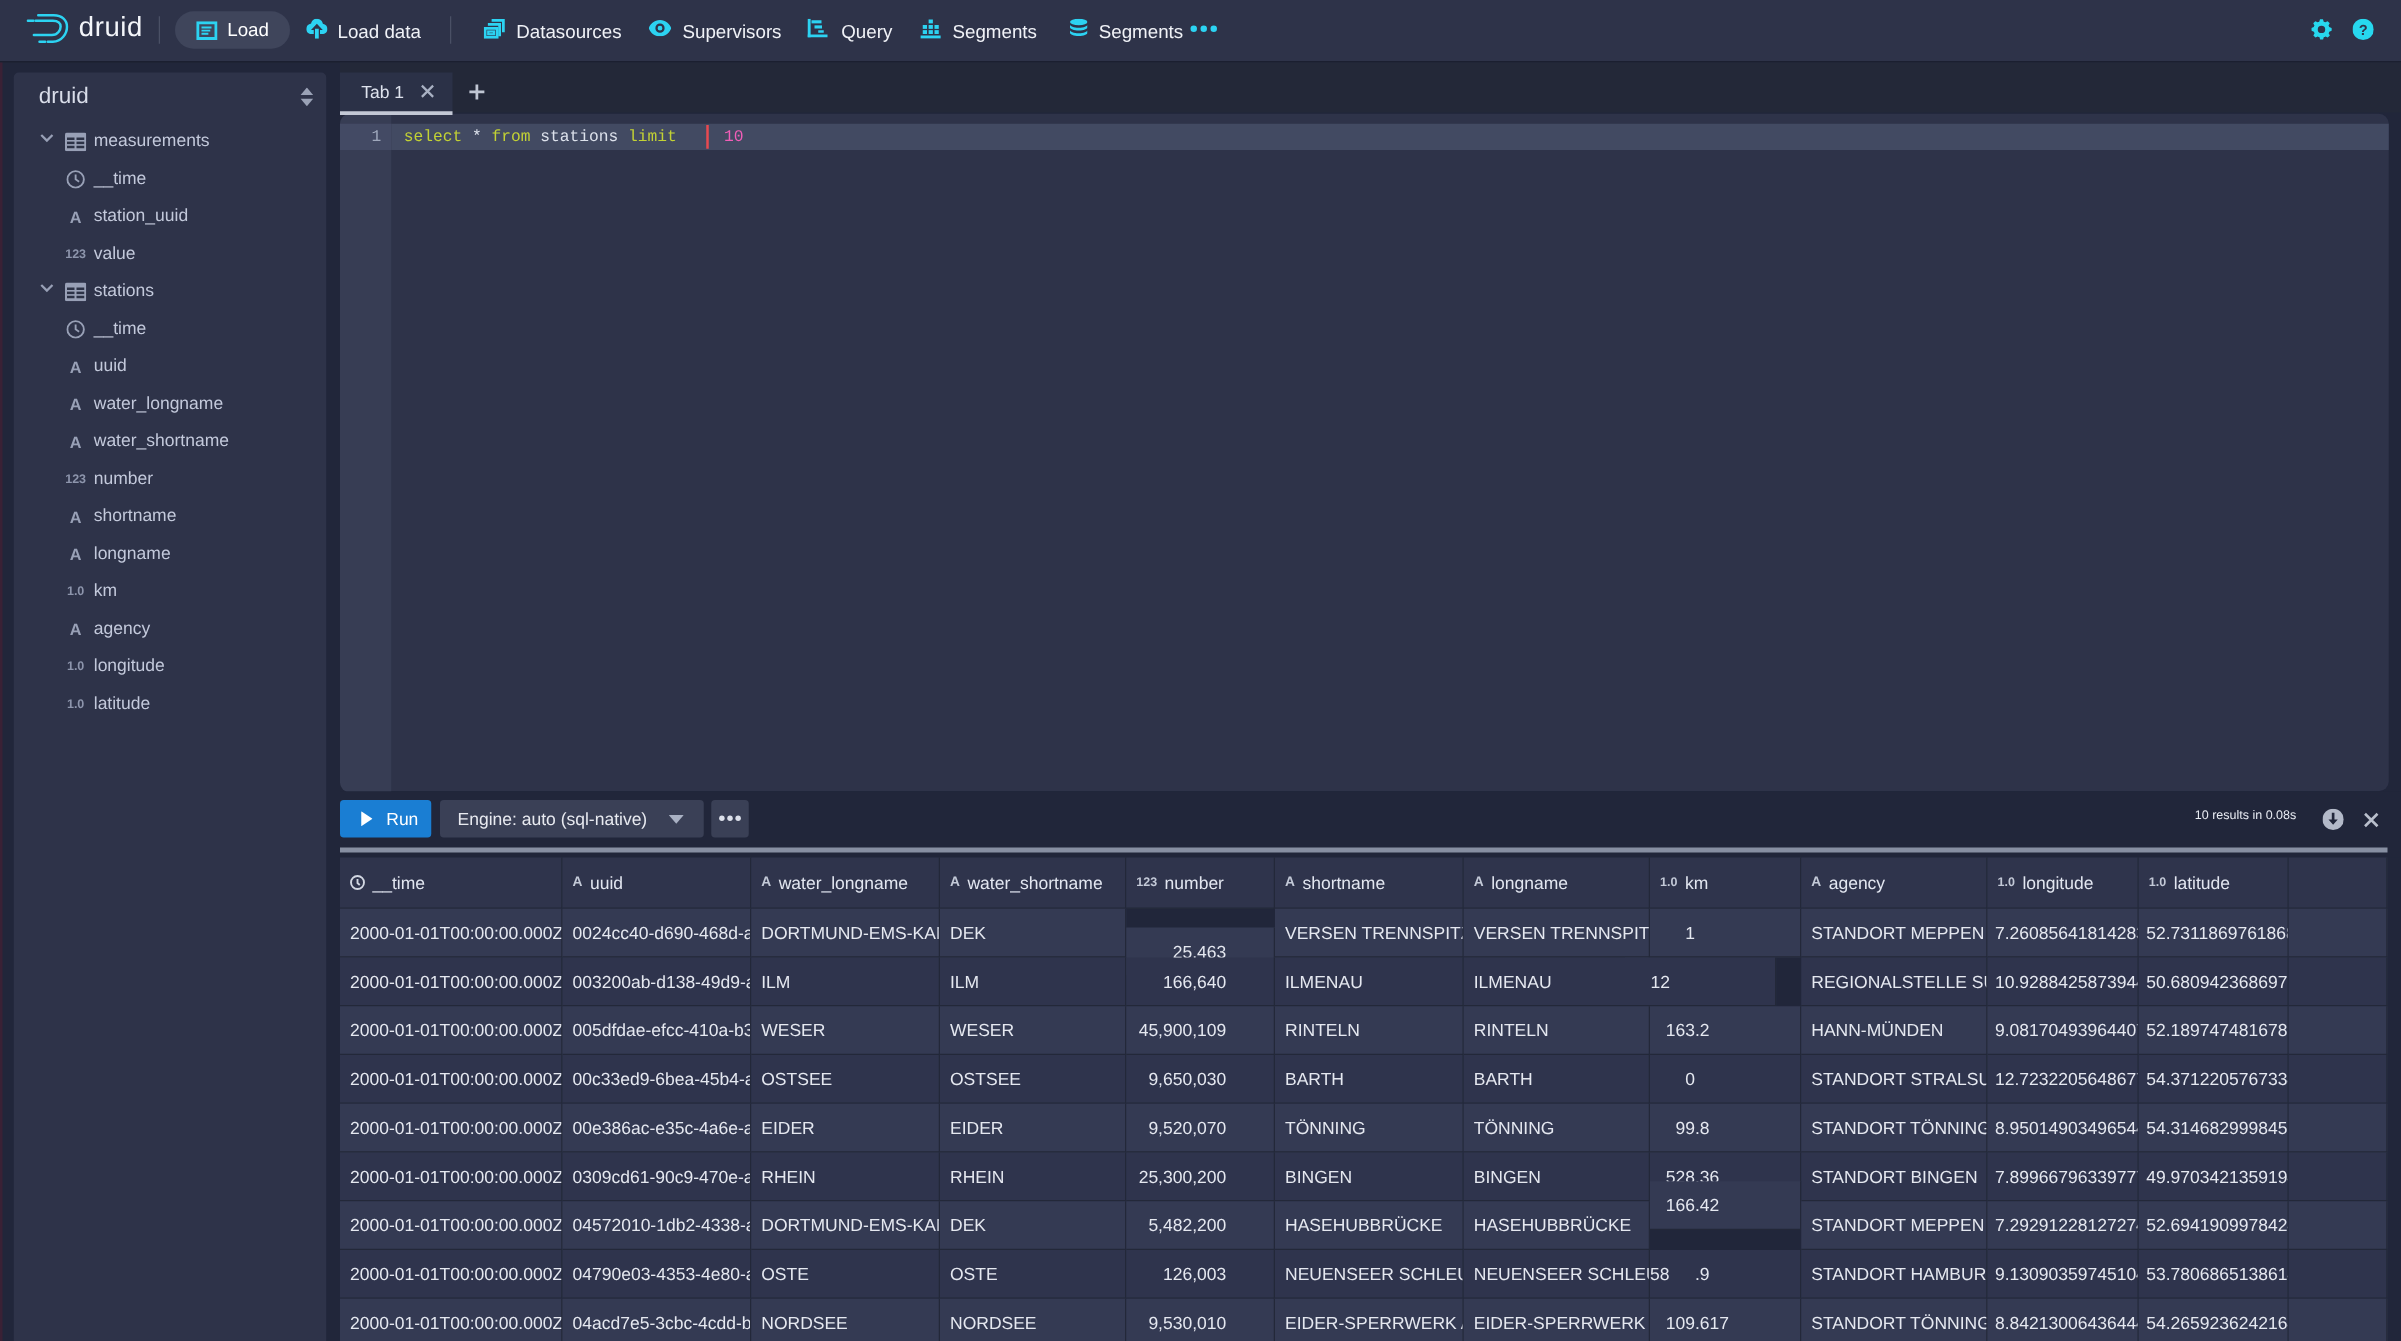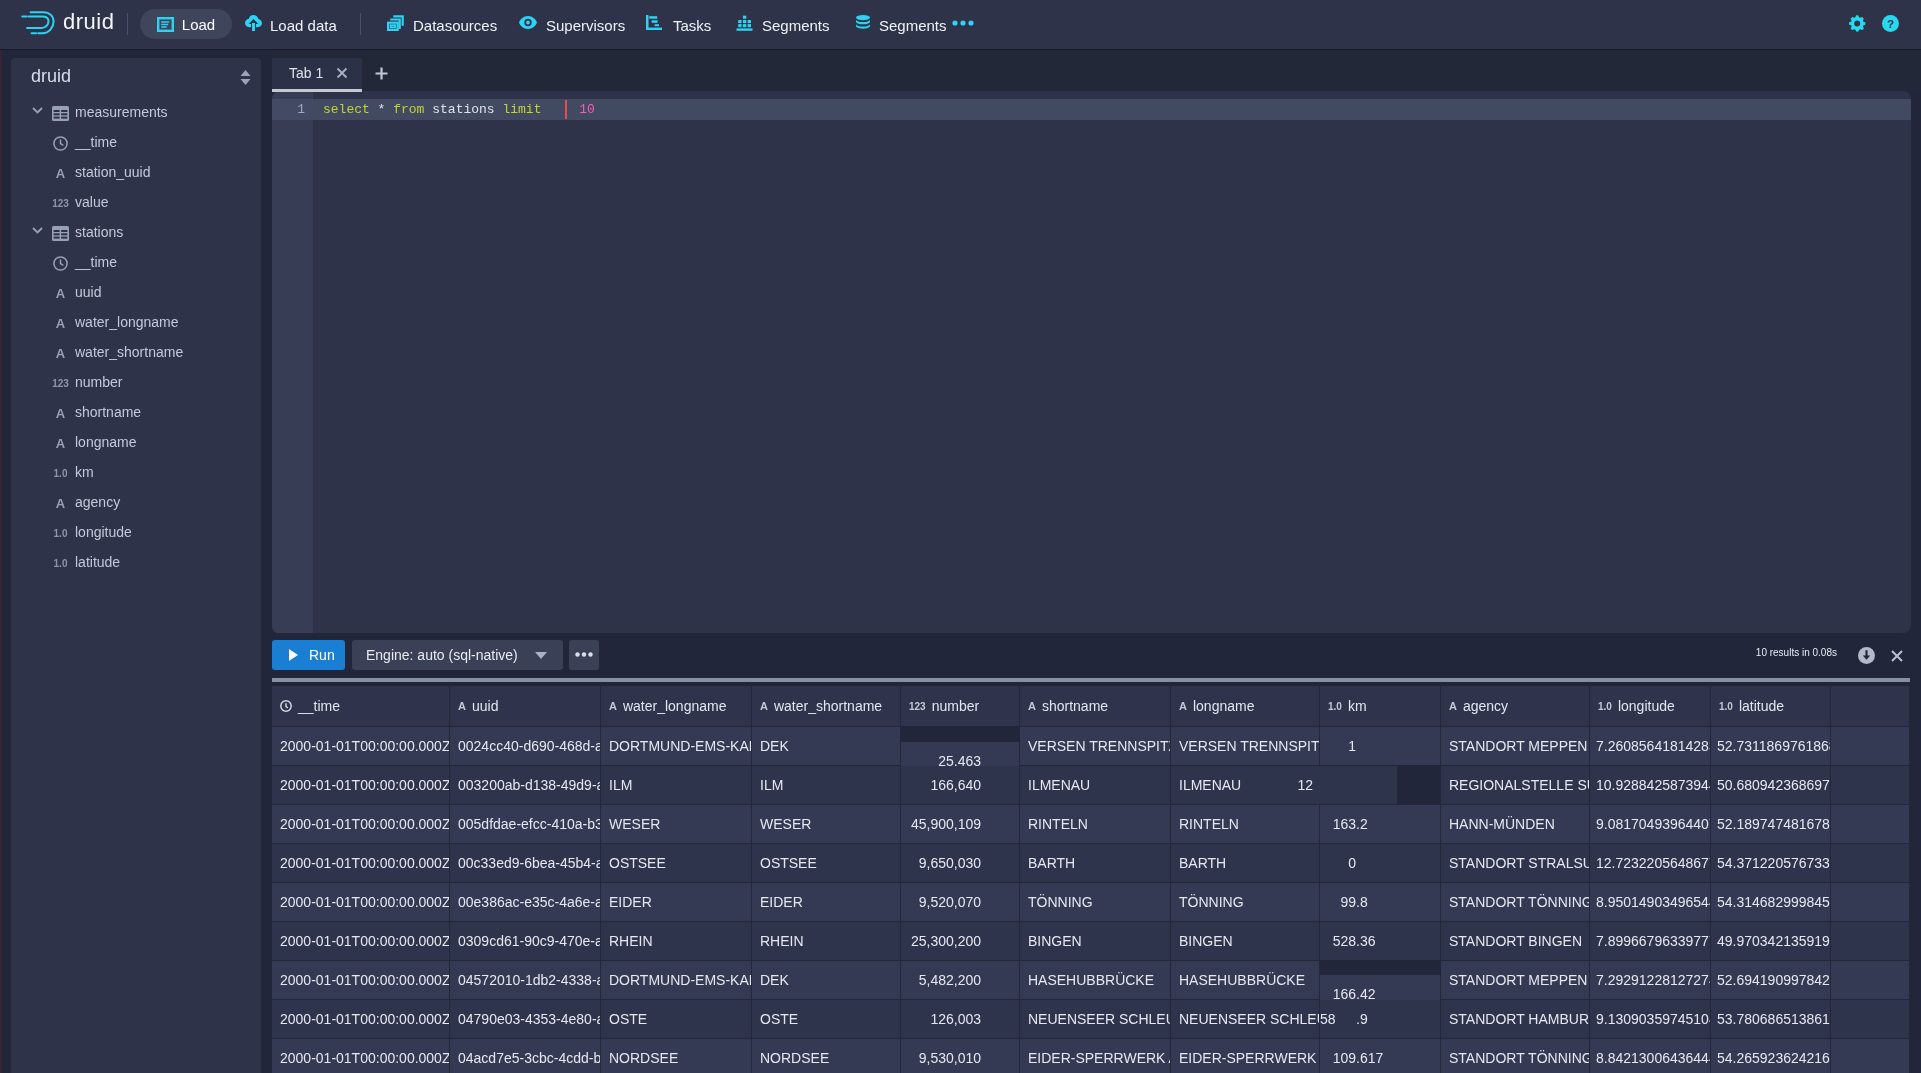--- a/index.html
+++ b/index.html
@@ -119,21 +119,21 @@
     <span>Supervisors</span>
   </div>
   <div class="navitem" style="left:646px">
     <svg width="18" height="15" viewBox="0 0 18 15" fill="#2cd3f2">
         <rect x="0" y="0" width="2.5" height="15"></rect>
         <rect x="0" y="12.6" width="16" height="2.4"></rect>
         <rect x="3.2" y="1.2" width="8" height="2.5"></rect>
         <rect x="5.6" y="5.3" width="6" height="2.5"></rect>
         <rect x="8.6" y="9.2" width="4.4" height="2"></rect>
       </svg>
-    <span>Tasks</span>
+    <span>Query</span>
   </div>
   <div class="navitem" style="left:736px">
     <svg width="17" height="17" viewBox="0 0 17 17" fill="#2cd3f2">
         <rect x="0.5" y="14.4" width="16" height="2.4"></rect>
         <rect x="2.2" y="6" width="3.4" height="3.1"></rect>
         <rect x="2.2" y="10.1" width="3.4" height="3.1"></rect>
         <rect x="6.9" y="1.6" width="3.4" height="3.1"></rect>
         <rect x="6.9" y="6" width="3.4" height="3.1"></rect>
         <rect x="6.9" y="10.1" width="3.4" height="3.1"></rect>
         <rect x="11.6" y="6" width="3.4" height="3.1"></rect>
@@ -418,21 +418,21 @@
     <div class="cell" style="left:1559px;top:41px;width:79px;background:var(--rowL);"></div>
     <div class="cell" style="left:0px;top:80px;width:178px;background:var(--rowD);">2000-01-01T00:00:00.000Z</div>
     <div class="cell" style="left:178px;top:80px;width:151px;background:var(--rowD);">003200ab-d138-49d9-a36e</div>
     <div class="cell" style="left:329px;top:80px;width:151px;background:var(--rowD);">ILM</div>
     <div class="cell" style="left:480px;top:80px;width:149px;background:var(--rowD);">ILM</div>
     <div class="cell" style="left:629px;top:80px;width:119px;background:var(--rowD);padding-left:0;">
       <div style="width:80px;text-align:right">166,640</div>
     </div>
     <div class="cell" style="left:748px;top:80px;width:151px;background:var(--rowD);">ILMENAU</div>
     <div class="cell" style="left:899px;top:80px;width:149px;background:var(--rowD);">ILMENAU</div>
-    <div class="cell" style="left:1005px;top:80px;width:121px;background:var(--rowD);padding-left:0;"><span style="display:inline-block;width:36px;text-align:right">12</span></div>
+    <div class="cell" style="left:1028px;top:80px;width:121px;background:var(--rowD);padding-left:0;"><span style="display:inline-block;width:36px;text-align:right">12</span></div>
     <div class="cell" style="left:1169px;top:80px;width:149px;background:var(--rowD);">REGIONALSTELLE SUHL</div>
     <div class="cell" style="left:1318px;top:80px;width:121px;background:var(--rowD);padding-left:6px;">10.9288425873944</div>
     <div class="cell" style="left:1439px;top:80px;width:120px;background:var(--rowD);padding-left:6px;">50.6809423686971</div>
     <div class="cell" style="left:1559px;top:80px;width:79px;background:var(--rowD);"></div>
     <div class="cell" style="left:0px;top:119px;width:178px;background:var(--rowL);">2000-01-01T00:00:00.000Z</div>
     <div class="cell" style="left:178px;top:119px;width:151px;background:var(--rowL);">005dfdae-efcc-410a-b36e</div>
     <div class="cell" style="left:329px;top:119px;width:151px;background:var(--rowL);">WESER</div>
     <div class="cell" style="left:480px;top:119px;width:149px;background:var(--rowL);">WESER</div>
     <div class="cell" style="left:629px;top:119px;width:119px;background:var(--rowL);padding-left:0;">
       <div style="width:80px;text-align:right">45,900,109</div>
@@ -488,21 +488,21 @@
     <div class="cell" style="left:1559px;top:236px;width:79px;background:var(--rowD);"></div>
     <div class="cell" style="left:0px;top:275px;width:178px;background:var(--rowL);">2000-01-01T00:00:00.000Z</div>
     <div class="cell" style="left:178px;top:275px;width:151px;background:var(--rowL);">04572010-1db2-4338-a36e</div>
     <div class="cell" style="left:329px;top:275px;width:151px;background:var(--rowL);">DORTMUND-EMS-KANAL</div>
     <div class="cell" style="left:480px;top:275px;width:149px;background:var(--rowL);">DEK</div>
     <div class="cell" style="left:629px;top:275px;width:119px;background:var(--rowL);padding-left:0;">
       <div style="width:80px;text-align:right">5,482,200</div>
     </div>
     <div class="cell" style="left:748px;top:275px;width:151px;background:var(--rowL);">HASEHUBBRÜCKE</div>
     <div class="cell" style="left:899px;top:275px;width:149px;background:var(--rowL);">HASEHUBBRÜCKE</div>
-    <div class="cell" style="left:1048px;top:289px;width:121px;background:var(--rowL);padding-left:0;"><span style="display:inline-block;width:36px;text-align:right">166</span>.42</div>
+    <div class="cell" style="left:1048px;top:259px;width:121px;background:var(--rowL);padding-left:0;"><span style="display:inline-block;width:36px;text-align:right">166</span>.42</div>
     <div class="cell" style="left:1169px;top:275px;width:149px;background:var(--rowL);">STANDORT MEPPEN</div>
     <div class="cell" style="left:1318px;top:275px;width:121px;background:var(--rowL);padding-left:6px;">7.29291228127274</div>
     <div class="cell" style="left:1439px;top:275px;width:120px;background:var(--rowL);padding-left:6px;">52.6941909978424</div>
     <div class="cell" style="left:1559px;top:275px;width:79px;background:var(--rowL);"></div>
     <div class="cell" style="left:0px;top:314px;width:178px;background:var(--rowD);">2000-01-01T00:00:00.000Z</div>
     <div class="cell" style="left:178px;top:314px;width:151px;background:var(--rowD);">04790e03-4353-4e80-a36e</div>
     <div class="cell" style="left:329px;top:314px;width:151px;background:var(--rowD);">OSTE</div>
     <div class="cell" style="left:480px;top:314px;width:149px;background:var(--rowD);">OSTE</div>
     <div class="cell" style="left:629px;top:314px;width:119px;background:var(--rowD);padding-left:0;">
       <div style="width:80px;text-align:right">126,003</div>

